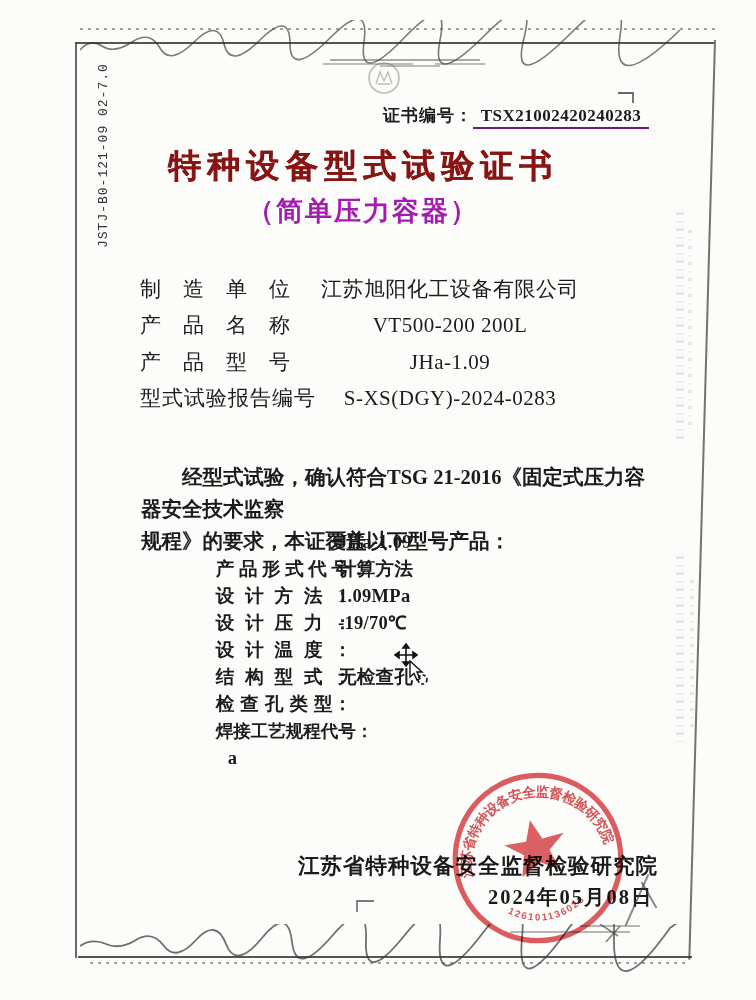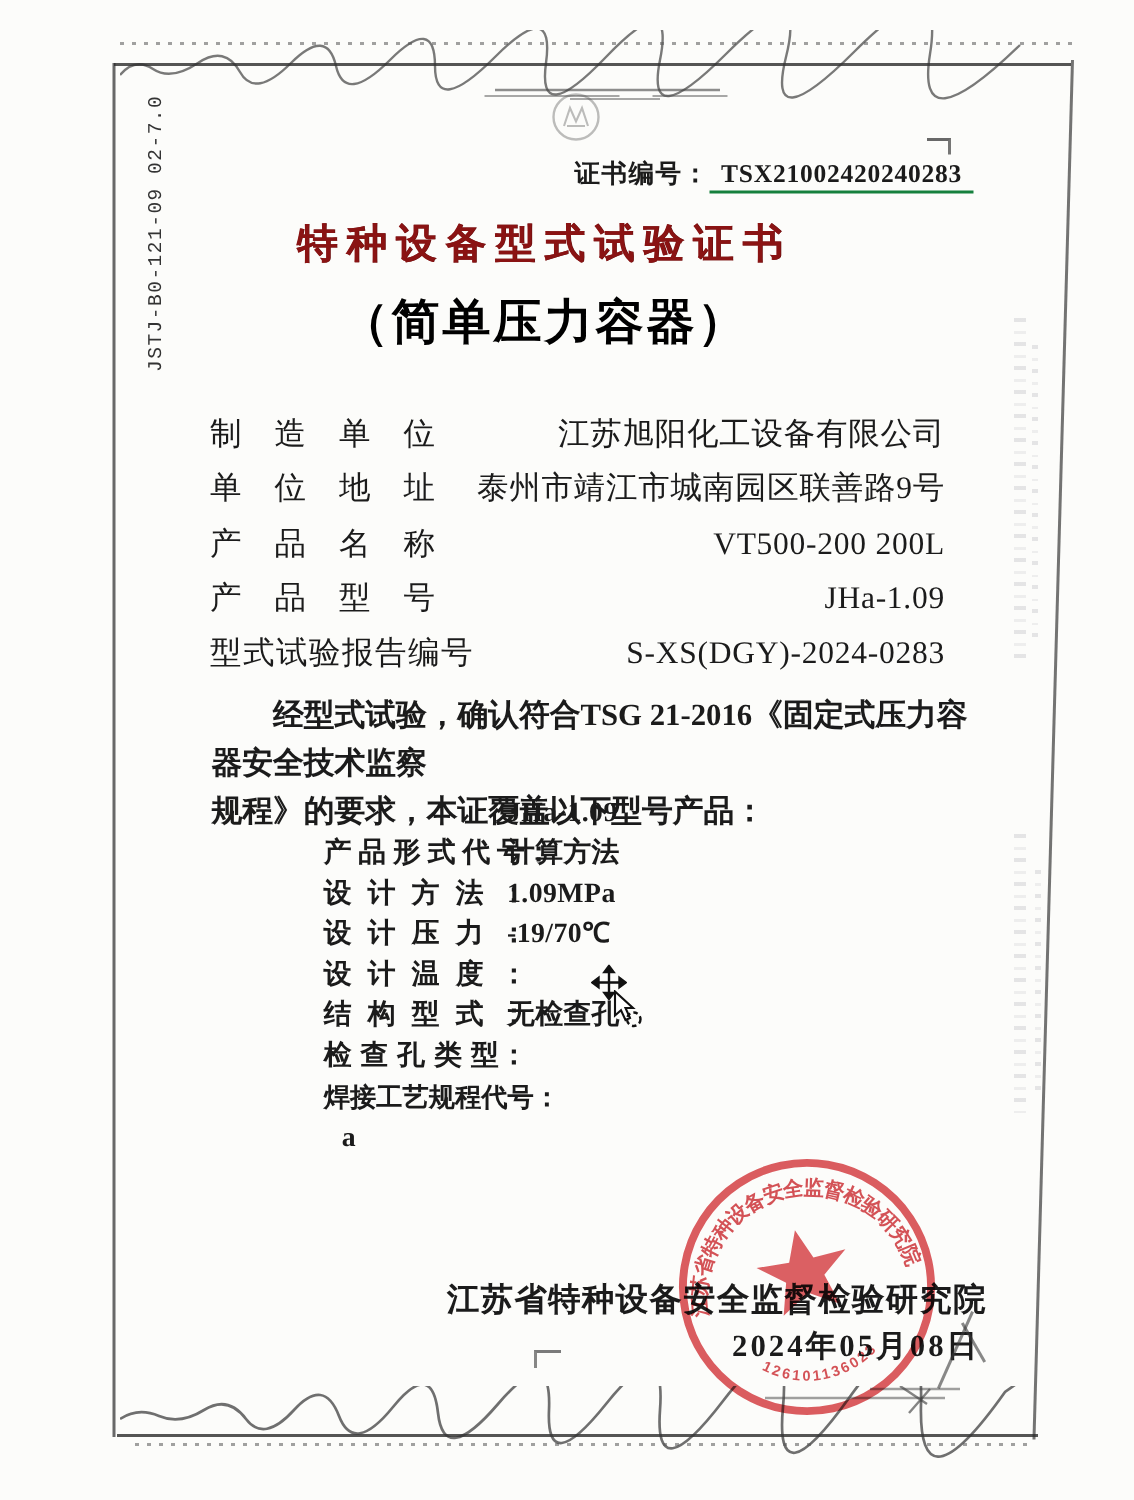--- a/index.html
+++ b/index.html
@@ -16,33 +16,33 @@
   .dash-row{position:absolute;height:2px;background:repeating-linear-gradient(90deg,#555 0 3px,transparent 3px 8px);opacity:.55;}
   .strip-v{position:absolute;width:8px;opacity:.55;
            background:repeating-linear-gradient(180deg,rgba(110,110,125,.30) 0 3px,transparent 3px 9px,rgba(110,110,125,.18) 9px 11px,transparent 11px 16px);}
   .corner-mark{position:absolute;left:618px;top:92px;width:14px;height:9px;
                border-top:2px solid #444;border-right:2px solid #555;opacity:.8;}
   .corner-mark2{position:absolute;left:356px;top:900px;width:16px;height:10px;
                border-top:2px solid #444;border-left:2px solid #555;opacity:.7;}
   .emblem{position:absolute;left:364px;top:58px;opacity:.38;}
   
   .cert-line{position:absolute;left:383px;top:104px;font-size:17px;font-weight:700;letter-spacing:1px;}
-  .cert-line .no{display:inline-block;min-width:168px;text-align:center;border-bottom:2px solid #15803d;
+  .cert-line .no{display:inline-block;min-width:168px;text-align:center;border-bottom:2px solid #701a75;
                  font-family:"Liberation Serif",serif;letter-spacing:.5px;padding:0 4px 1px 4px;}
-  .doc-title{position:absolute;left:0;right:30px;top:144px;text-align:center;font-size:27px;font-weight:700;
+  .doc-title{position:absolute;left:0;right:30px;top:144px;text-align:center;font-size:33px;font-weight:700;
              letter-spacing:6px;color:#8a1313;text-shadow:.4px .4px 0 #5e0d0d;}
-  .doc-subtitle{position:absolute;left:0;right:30px;top:193px;text-align:center;font-size:32px;font-weight:700;
-                letter-spacing:2px;color:#000000;}
+  .doc-subtitle{position:absolute;left:0;right:30px;top:193px;text-align:center;font-size:27px;font-weight:700;
+                letter-spacing:2px;color:#a21caf;}
   .side-code{position:absolute;left:96px;top:248px;transform:rotate(-90deg);transform-origin:left top;
              font-family:"Liberation Mono",monospace;font-size:13px;letter-spacing:1px;color:#333;white-space:nowrap;}
   .fields{position:absolute;left:140px;top:271px;width:508px;}
   .f-row{position:relative;height:36.4px;line-height:36.4px;font-size:21px;font-weight:400;white-space:nowrap;}
   .f-row .lbl{display:inline-block;width:150px;text-align:justify;text-align-last:justify;}
   .f-row .lbl.wide{width:auto;text-align:center;text-align-last:left;letter-spacing:1px;}
-  .f-row .val{position:absolute;left:150px;top:0;width:340px;text-align:right;letter-spacing:.5px;}
+  .f-row .val{position:absolute;left:140px;top:0;width:340px;text-align:center;letter-spacing:.5px;}
   .statement{position:absolute;left:141px;top:462px;width:508px;font-size:20.5px;font-weight:700;line-height:1.56;}
   .statement .l1{text-indent:2em;}
   .details{position:absolute;left:188px;top:529px;width:450px;}
   .d-row{position:relative;height:27px;line-height:27px;font-size:18.5px;white-space:pre;}
   .d-row .lbl{display:inline-block;width:136px;text-align:justify;text-align-last:justify;font-weight:700;}
   .d-row .val{position:absolute;left:150px;top:0;font-weight:600;letter-spacing:.3px;}
   .d-row.compact .lbl{width:auto;text-align:left;text-align-last:left;font-size:17.5px;}
   .d-row.compact .val{position:static;margin-left:12px;}
   .issuer{position:absolute;left:298px;top:851px;font-size:21.5px;font-weight:600;letter-spacing:1px;}
   .issue-date{position:absolute;left:488px;top:883px;font-size:20.5px;font-weight:600;letter-spacing:2px;}
@@ -87,24 +87,20 @@
     <span>证书编号：</span><span class="no">TSX21002420240283</span>
   </div>
 
   <div class="doc-title">特种设备型式试验证书</div>
   <div class="doc-subtitle">（简单压力容器）</div>
 
   <div class="fields">
     <div class="f-row">
       <span class="lbl">制 造 单 位</span>
       <span class="val">江苏旭阳化工设备有限公司</span>
-    </div>
-    <div class="f-row">
-      <span class="lbl">单 位 地 址</span>
-      <span class="val">泰州市靖江市城南园区联善路9号</span>
     </div>
     <div class="f-row">
       <span class="lbl">产 品 名 称</span>
       <span class="val">VT500-200 200L</span>
     </div>
     <div class="f-row">
       <span class="lbl">产 品 型 号</span>
       <span class="val">JHa-1.09</span>
     </div>
     <div class="f-row">

